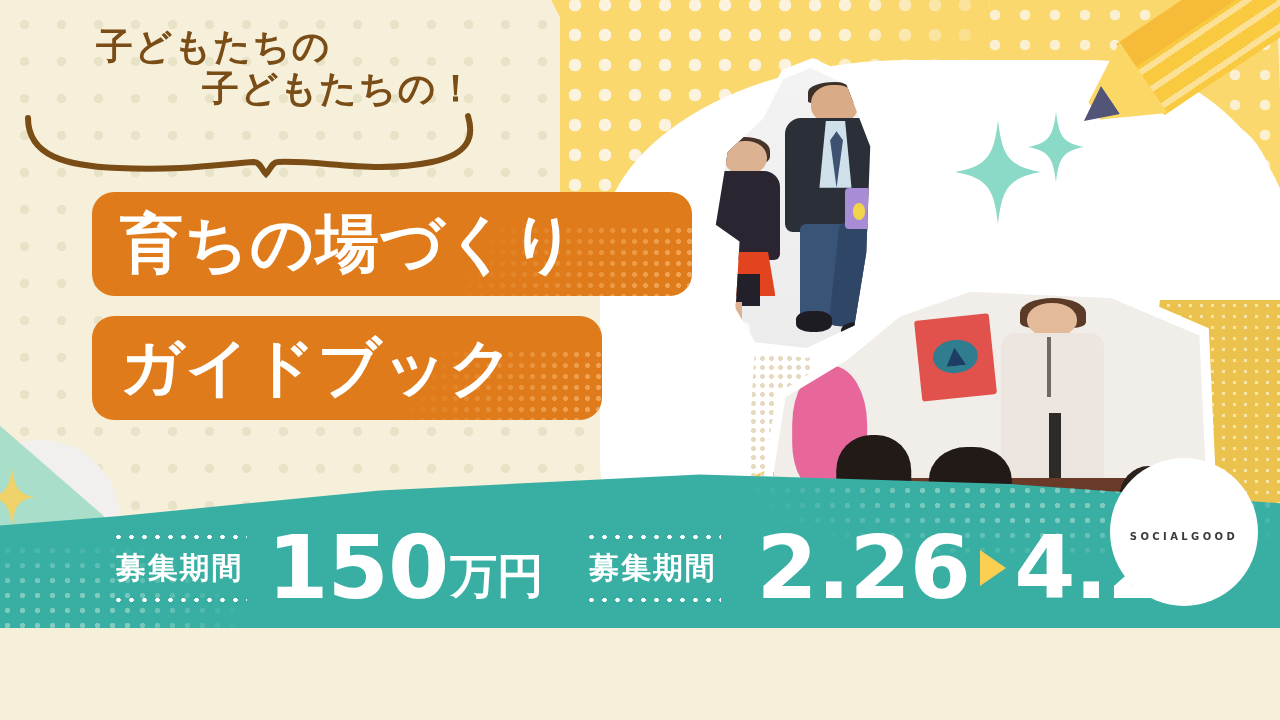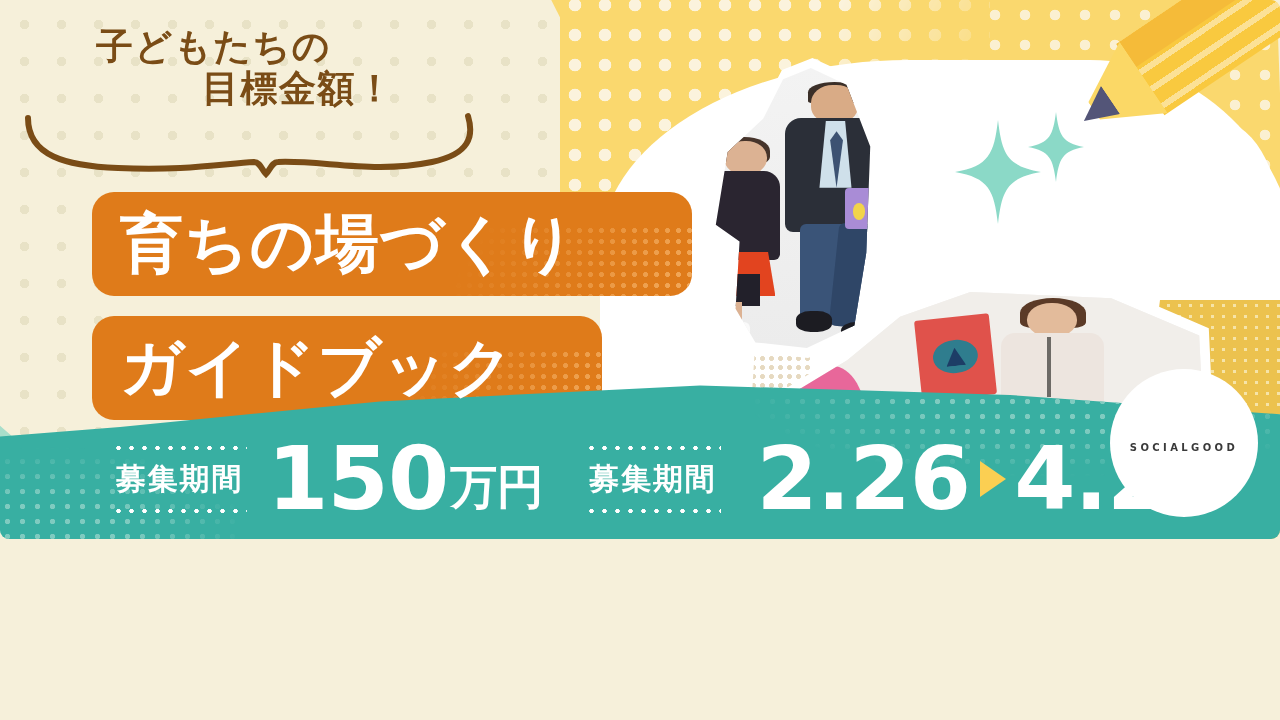--- a/index.html
+++ b/index.html
@@ -1,21 +1,21 @@
 <!DOCTYPE html>
 <html><head>
 <meta charset="utf-8">
 <style>
   html,body{margin:0;padding:0;}
   body{
     width:1280px;height:720px;overflow:hidden;
     font-family:"DejaVu Sans","Liberation Sans",sans-serif;
     background:#F6F0DA;
   }
-  #poster{position:relative;width:1280px;height:539px;overflow:hidden;background:#F6F0DA;border-radius:9px;}
+  #poster{position:relative;width:1280px;height:628px;overflow:hidden;background:#F6F0DA;}
 
   
   .bg-base{position:absolute;inset:0;background:#F6F0DA;}
   .dots-cream{
     position:absolute;left:0;top:0;width:700px;height:620px;
     background-image:radial-gradient(circle, #E8E2C6 4.5px, rgba(232,226,198,0) 5px);
     background-size:37px 37px;background-position:6px 6px;
   }
   .yellow-blob{
     position:absolute;right:0;top:-180px;width:760px;height:560px;
@@ -391,21 +391,21 @@
           </div>
         <div class="kid" id="kid-front">
             <div class="h"></div>
           </div>
       </div>
     </div>
   </div>
 
   <div class="kicker">
     <span>子どもたちの</span>
-    <span class="l2">目標金額！</span>
+    <span class="l2">子どもたちの！</span>
   </div>
 
   <div class="brace">
     <svg width="470" height="86" viewBox="0 0 470 86">
       <path d="M6 6 C6 44 44 54 96 56 C160 59 200 52 232 50 C238 50 240 58 244 62 C248 58 250 50 256 50 C300 48 352 62 410 50 C448 42 452 24 446 4" fill="none" stroke="#7A4C16" stroke-width="6" stroke-linecap="round"></path>
     </svg>
   </div>
 
   <div class="titlebox" id="tb1">
     <div class="speck"></div>

